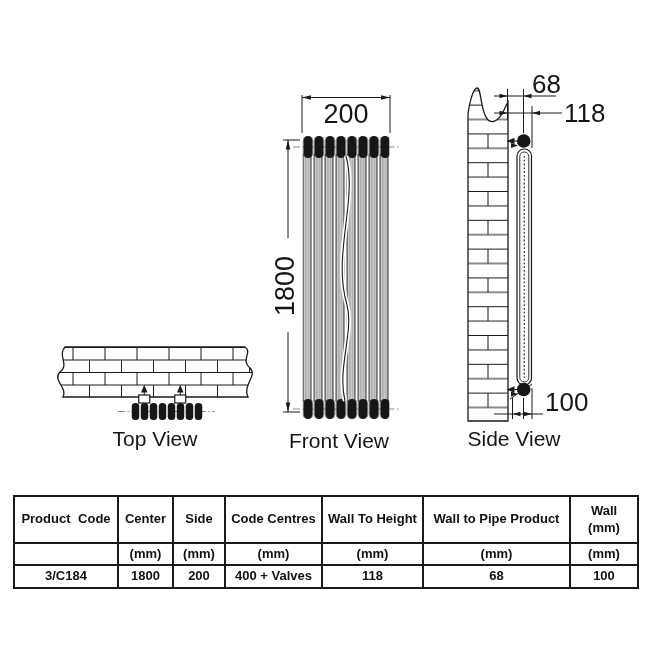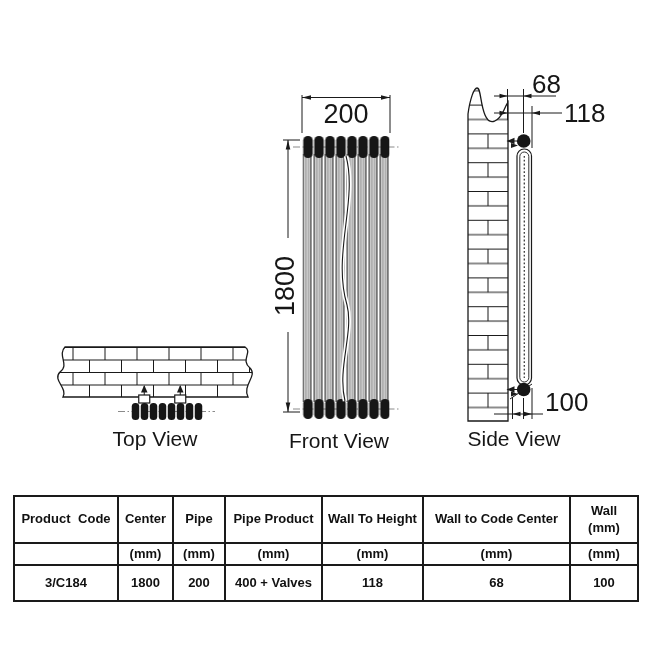--- a/index.html
+++ b/index.html
@@ -8,21 +8,21 @@
   #drawing{position:absolute;left:0;top:0;}
   .view-label{font-size:21px;fill:#161616;}
   .dim-text{font-size:26px;fill:#161616;}
   .thin{stroke:#1a1a1a;stroke-width:1;fill:none;}
   .cl{stroke:#8a8a8a;stroke-width:1;fill:none;stroke-dasharray:7 2.5 1.5 2.5;}
   .arr{fill:#1a1a1a;stroke:none;}
   #spec-table{position:absolute;left:13px;top:495px;border-collapse:collapse;table-layout:fixed;
               width:625px;font-family:"Liberation Sans", sans-serif;}
   #spec-table td,#spec-table th{border:2px solid #1a1a1a;text-align:center;vertical-align:middle;
               font-weight:bold;font-size:13px;color:#111;padding:0;white-space:pre-line;line-height:1.25;}
-  tr.hdr{height:47px;} tr.unit{height:22px;} tr.data{height:36px;}
+  tr.hdr{height:47px;} tr.unit{height:22px;} tr.data{height:23px;}
 </style>
 </head>
 <body>
 
 <div id="canvas">
 
   <svg id="drawing" width="650" height="492" viewBox="0 0 650 492">
     <defs>
       <pattern id="topBrick" patternUnits="userSpaceOnUse" x="57" y="347" width="32" height="25">
         <path d="M0,0.5H32 M0,13H32 M16,0.5V13 M0.5,13V25" stroke="#1a1a1a" stroke-width="1" fill="none"></path>
@@ -143,24 +143,24 @@
         <col style="width:52px">
         <col style="width:97px">
       <col style="width:101px">
         <col style="width:147px">
         <col style="width:68px">
     </colgroup>
     <tbody>
         <tr class="hdr">
       <th style="word-spacing:4px;">Product  Code</th>
       <th>Center</th>
-      <th>Pipe</th>
-      <th>Pipe Product</th>
+      <th>Side</th>
+      <th>Code Centres</th>
       <th>Wall To Height</th>
-      <th>Wall to Code Center</th>
+      <th>Wall to Pipe Product</th>
       <th>Wall
 (mm)</th>
     </tr>
     <tr class="unit">
       <td></td>
       <td>(mm)</td>
       <td>(mm)</td>
       <td>(mm)</td>
       <td>(mm)</td>
       <td>(mm)</td>

